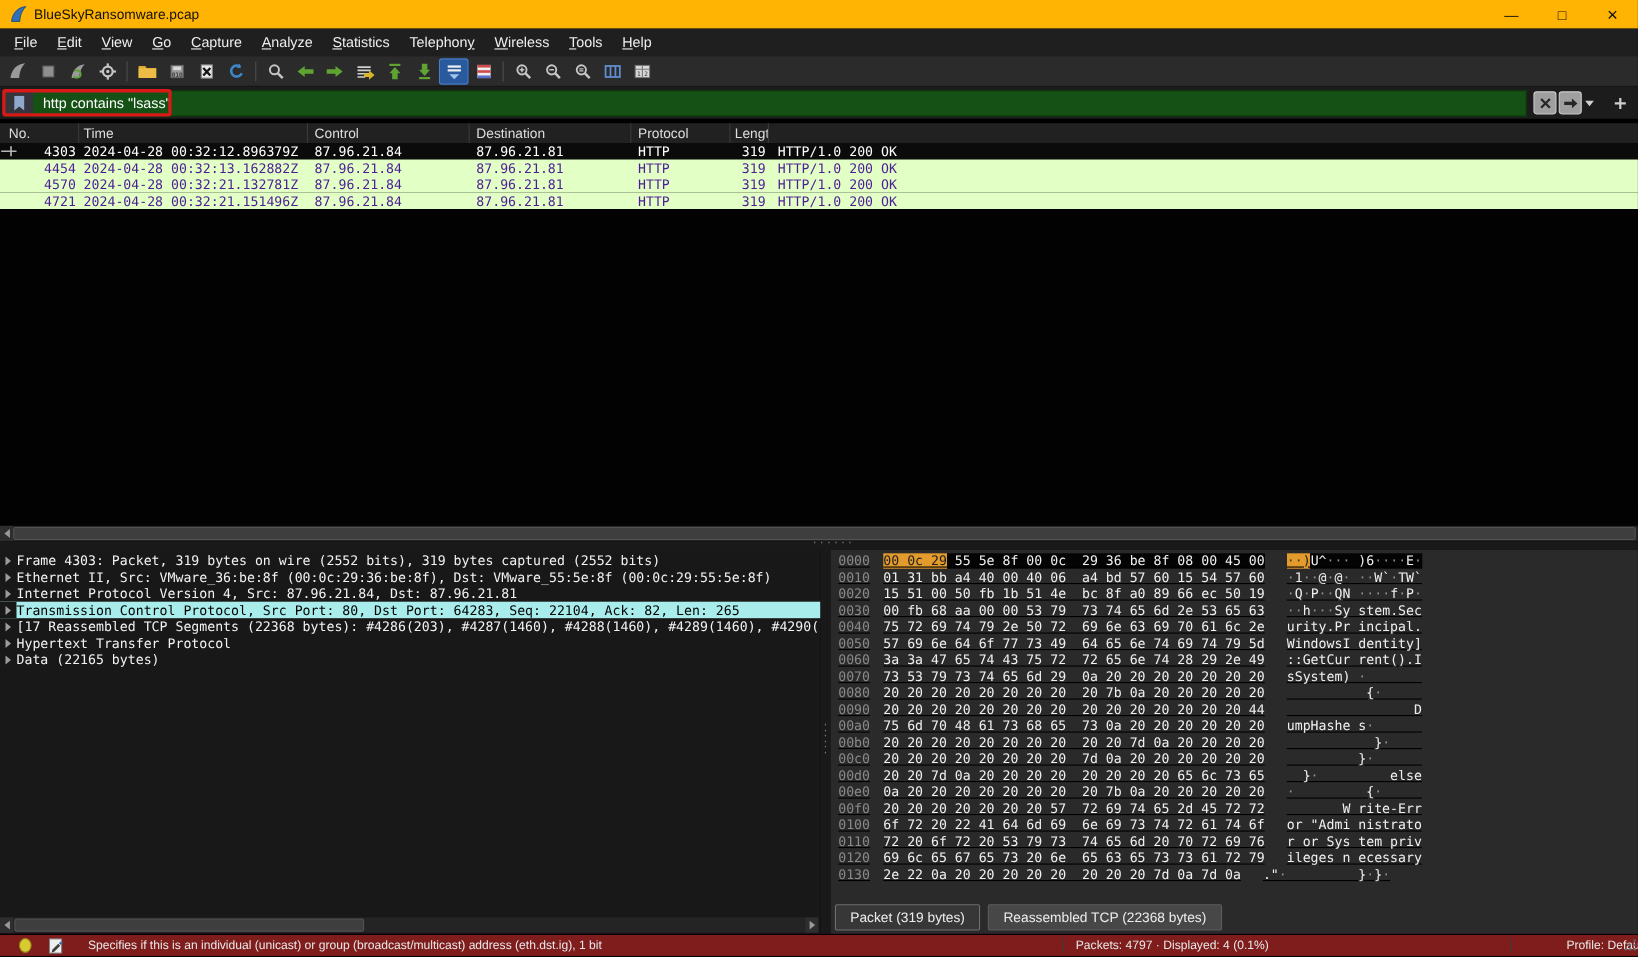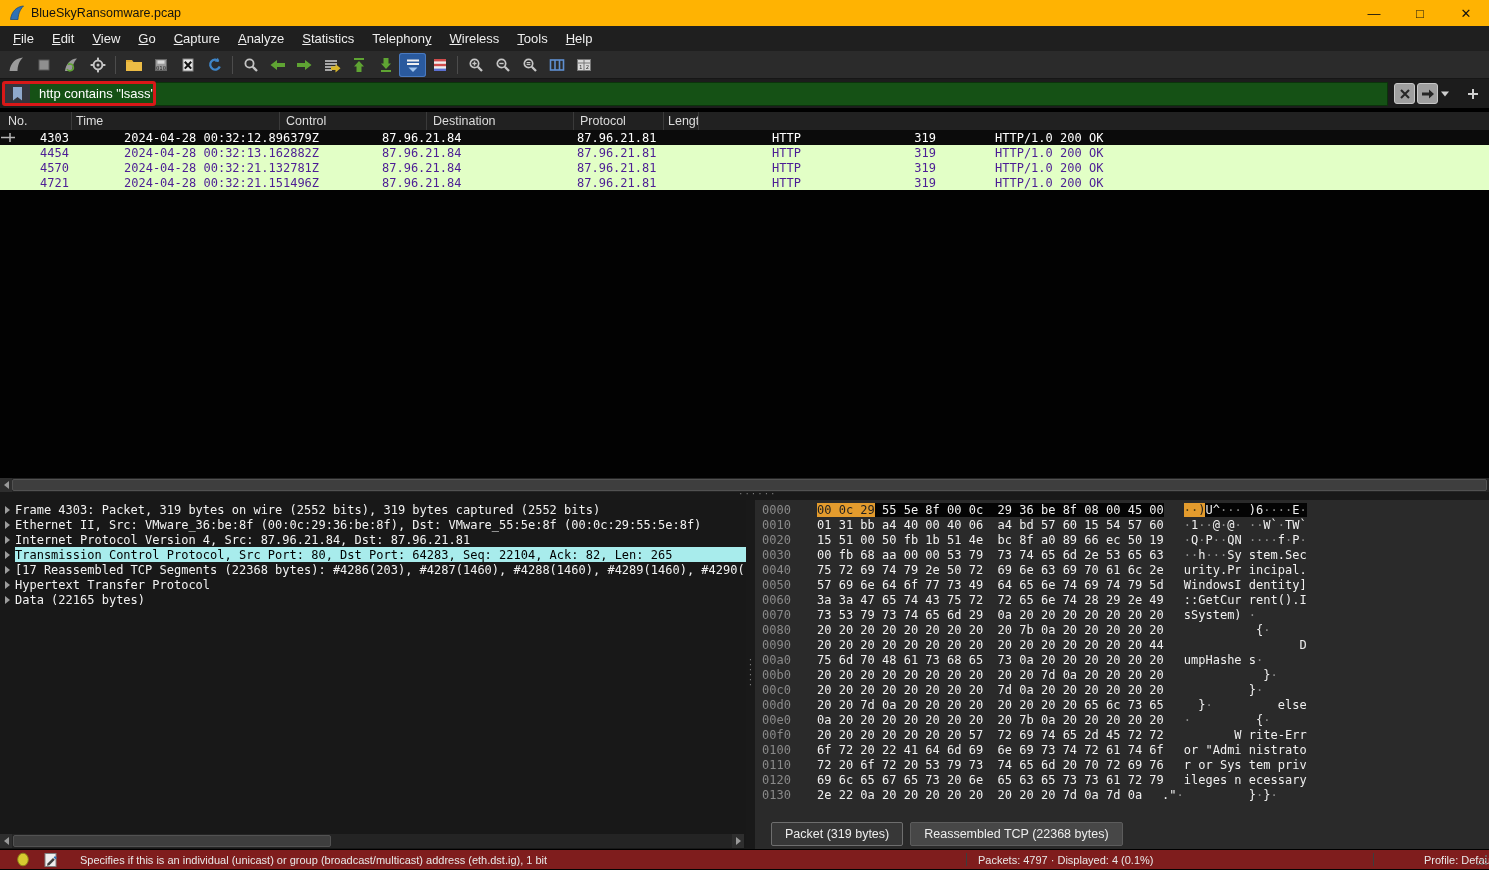--- a/index.html
+++ b/index.html
@@ -38,21 +38,21 @@
                     border:3px solid var(--annot-red,#d91818); border-radius:3px; pointer-events:none; z-index:6; }
 
   
   .plist-gap { height:4px; background:#000; flex:none; }
   .phdr { height:18px; background:#212121; display:flex; align-items:center; font-size:12.5px; color:#dddddd; flex:none; }
   .pcell { height:100%; display:flex; align-items:center; border-right:1px solid #3a3a3a; overflow:hidden; white-space:pre; }
   .c0{ width:72px; justify-content:flex-start; padding-left:8px; }
   .c1{ width:208px; padding-left:4px; } .c2{ width:147px; padding-left:6px; }
   .c3{ width:147px; padding-left:6px; } .c4{ width:90px; padding-left:6px; }
   .c5{ width:35px; padding-left:4px; }  .c6{ flex:1; padding-left:8px; border-right:none; }
-  .prow { height:15px; display:flex; align-items:center; font-family:"DejaVu Sans Mono", monospace; font-size:12px; flex:none;gap:48px; }
+  .prow { height:15px; display:flex; align-items:center; font-family:"DejaVu Sans Mono", monospace; font-size:12px; flex:none; }
   .prow .pc { height:100%; display:flex; align-items:center; overflow:hidden; white-space:pre; }
   .prow .n0 { width:72px; justify-content:flex-end; padding-right:3px; position:relative; }
   .prow .n1 { width:208px; padding-left:4px; } .prow .n2 { width:147px; padding-left:6px;text-align:center; }
   .prow .n3 { width:147px; padding-left:6px; } .prow .n4 { width:90px; padding-left:6px; }
   .prow .n5 { width:35px; justify-content:flex-end; padding-right:3px; } .prow .n6 { flex:1; padding-left:8px; }
   .prow.green { background:var(--row-green,#e2ffc6); color:#4c1d95; }
   .prow.sel { background:#0b0b0b; color:#ffffff; }
   .row-marker { position:absolute; left:1px; top:2px; }
   .black-area { height:288px; background:#020202; flex:none; }
 
@@ -77,34 +77,34 @@
   .dtext { white-space:pre; }
   .drow.sel { background:var(--cyan,#a8ecec); }
   .drow.sel .dtext { color:#000; }
   .drow.sel .dexp { background:#181818; height:100%; align-items:center; }
   .dscroll { position:absolute; left:0; right:2px; bottom:1px; height:14px; background:#242424; display:flex; align-items:center; }
   .dscroll .sb-thumb { width:318px; margin-left:1px; }
   .vsplit { width:9px; background:#191919; position:relative; }
   .vsplit-dots { position:absolute; left:1px; top:158px; color:#7a7a7a; font-size:9px; font-family:"DejaVu Sans Mono",monospace; line-height:5px; width:7px; text-align:center; }
 
   
-  .bytes { flex:1; background:#2a2a2a; position:relative; padding:2px 0 0 7px; font-family:"DejaVu Sans Mono", monospace; font-size:12px; overflow:hidden; }
+  .bytes { flex:1; background:#2a2a2a; position:relative; padding:2px 0 0 7px; font-family:"DejaVu Sans Mono", monospace; font-size:12px; overflow:hidden;text-decoration:underline; }
   .hrow { height:15px; display:flex; align-items:center; white-space:pre; color:#f0f0f0; }
   .hoff { color:#8a8a8a; width:41px; flex:none; }
-  .hhex { margin-left:14px; }
+  .hhex { margin-left:0; }
   .hascii { margin-left:20px; }
   .dim { color:#8f8f8f; }
   .hl { background:var(--hl-orange,#e39b2d); color:#1f1f1f; }
   .hl .dim { color:#4a3a10; }
   .blk { background:#040404; }
 
   
   .btabs { position:absolute; left:4px; bottom:3px; display:flex; gap:7px; }
   .btab { font-family:"Liberation Sans",sans-serif; font-size:12.5px; color:#ededed; padding:4px 13px; background:#474747; border:1px solid #5c5c5c; border-radius:2px; white-space:pre; }
-  .btab.active { background:#373737; border-color:#6e6e6e;margin-left:12px; }
+  .btab.active { background:#373737; border-color:#6e6e6e; }
 
   
   .statusbar { height:20px; background:#7f1d1d; border-top:1px solid #000; position:relative; display:flex; align-items:center; font-size:11px; color:#e8e8e8; flex:none; }
   .sb-icon { display:flex; align-items:center; justify-content:center; }
   .sb-expert { margin-left:16px; }
   .sb-note { margin-left:14px; }
   .sb-help { margin-left:22px; white-space:pre; }
   .sb-sep { position:absolute; width:1px; height:13px; background:#3d3d3d; top:3px; }
   .sb-packets { position:absolute; left:978px; white-space:pre; }
   .sb-profile { position:absolute; left:1424px; white-space:pre; }

